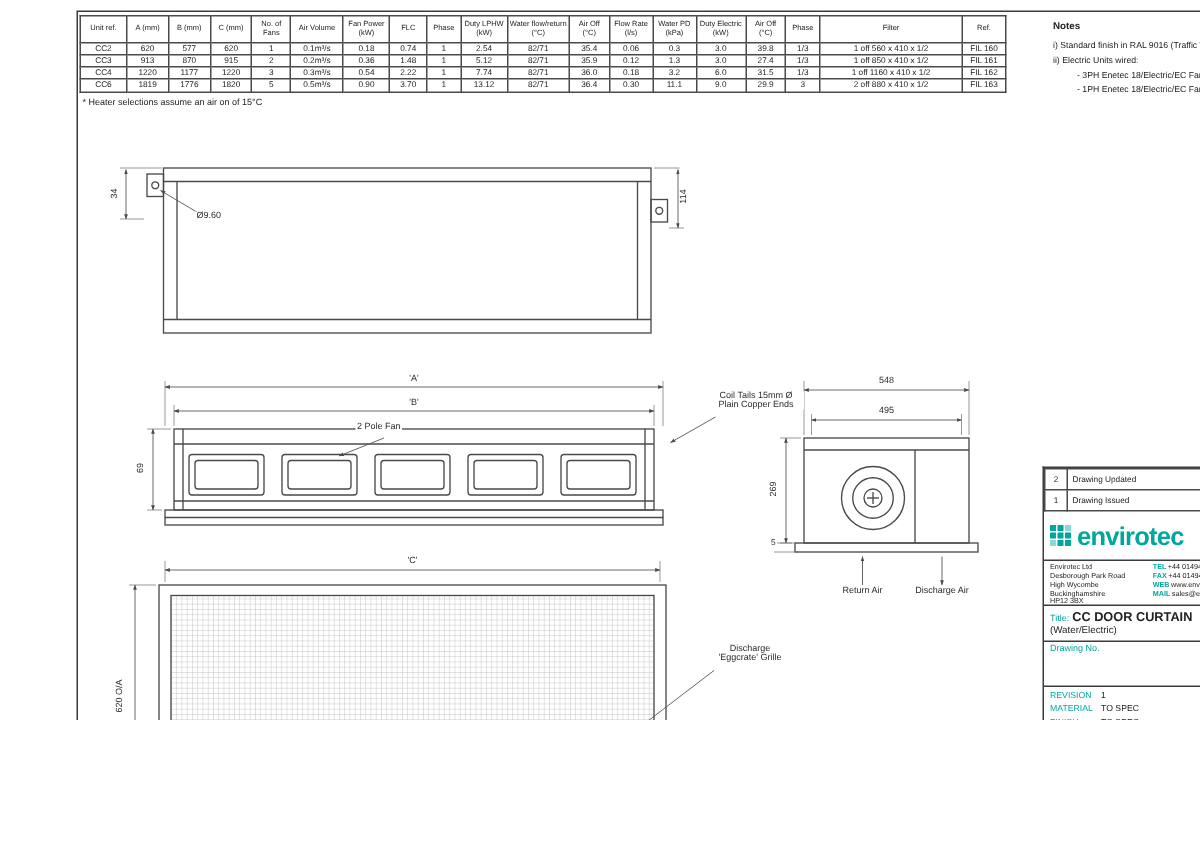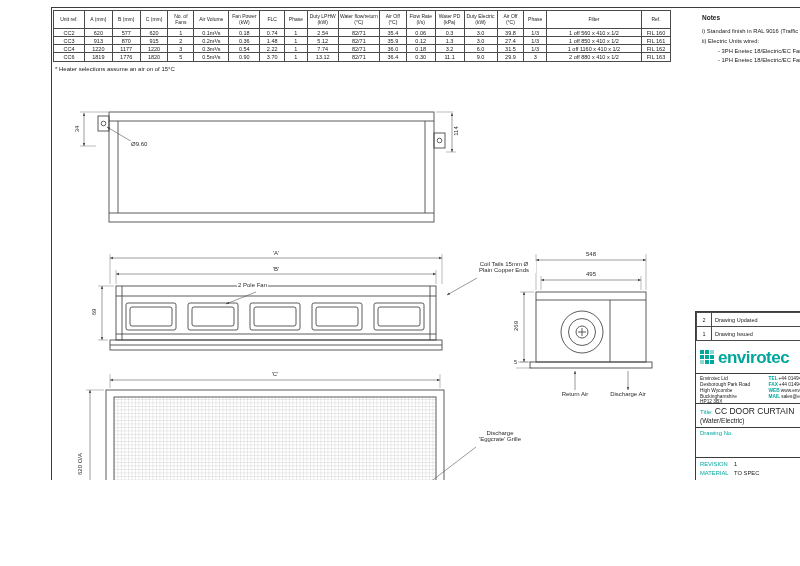--- a/index.html
+++ b/index.html
@@ -44,21 +44,21 @@
   .logo { height:33px; display:flex; align-items:center; gap:4px; }
   .logo-mark { display:grid; grid-template-columns:repeat(3,4px); grid-template-rows:repeat(3,4px); gap:1px; }
   .logo-mark i { background:#00a79c; display:block; }
   .logo-mark i.lt { background:#8ed8d2; }
   .logo-text { font-size:17px; font-weight:bold; color:#00a79c; letter-spacing:-0.5px; line-height:1; }
   .addr { height:30px; display:flex; gap:4px; font-size:4.8px; line-height:1.22; }
   .addr .col { flex:1; }
   .addr .k { color:#00a79c; font-weight:bold; margin-right:1px; }
   .ttl { height:24px; }
   .ttl .lab { font-size:6px; margin-right:2px; }
-  .ttl .big { font-size:8.5px; font-weight:normal; }
+  .ttl .big { font-size:8.5px; font-weight:bold; }
   .ttl .sub { font-size:6.5px; margin-top:1px; }
   .dno { height:30px; }
   .dno .num { font-size:13.5px; margin-top:2px; letter-spacing:0.5px; }
   .specs { height:61px; padding-top:3px; }
   .srow { margin-bottom:3.2px; }
   .srow .lab { display:inline-block; width:34px; font-size:5.8px; }
   .srow .val { font-size:5.8px; }
   .dims-note { font-size:4.6px; text-align:right; margin-top:4px; }
   .sign { width:142px; }
   .sign td { border:0.6px solid #4a4a4a; font-size:5.5px; height:9.5px; text-align:center; vertical-align:middle; }

